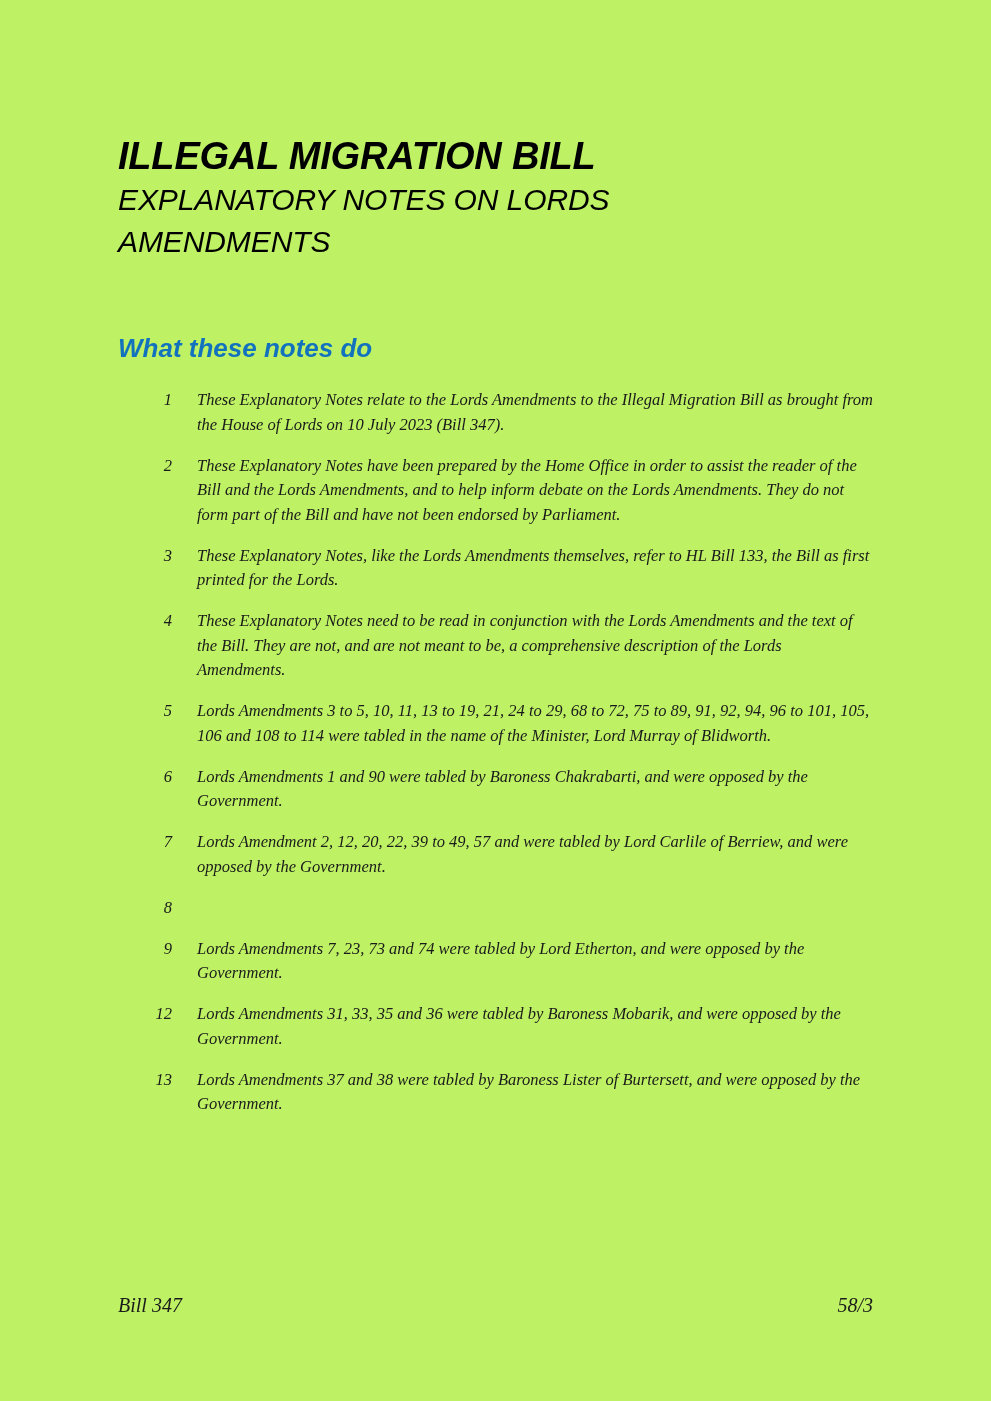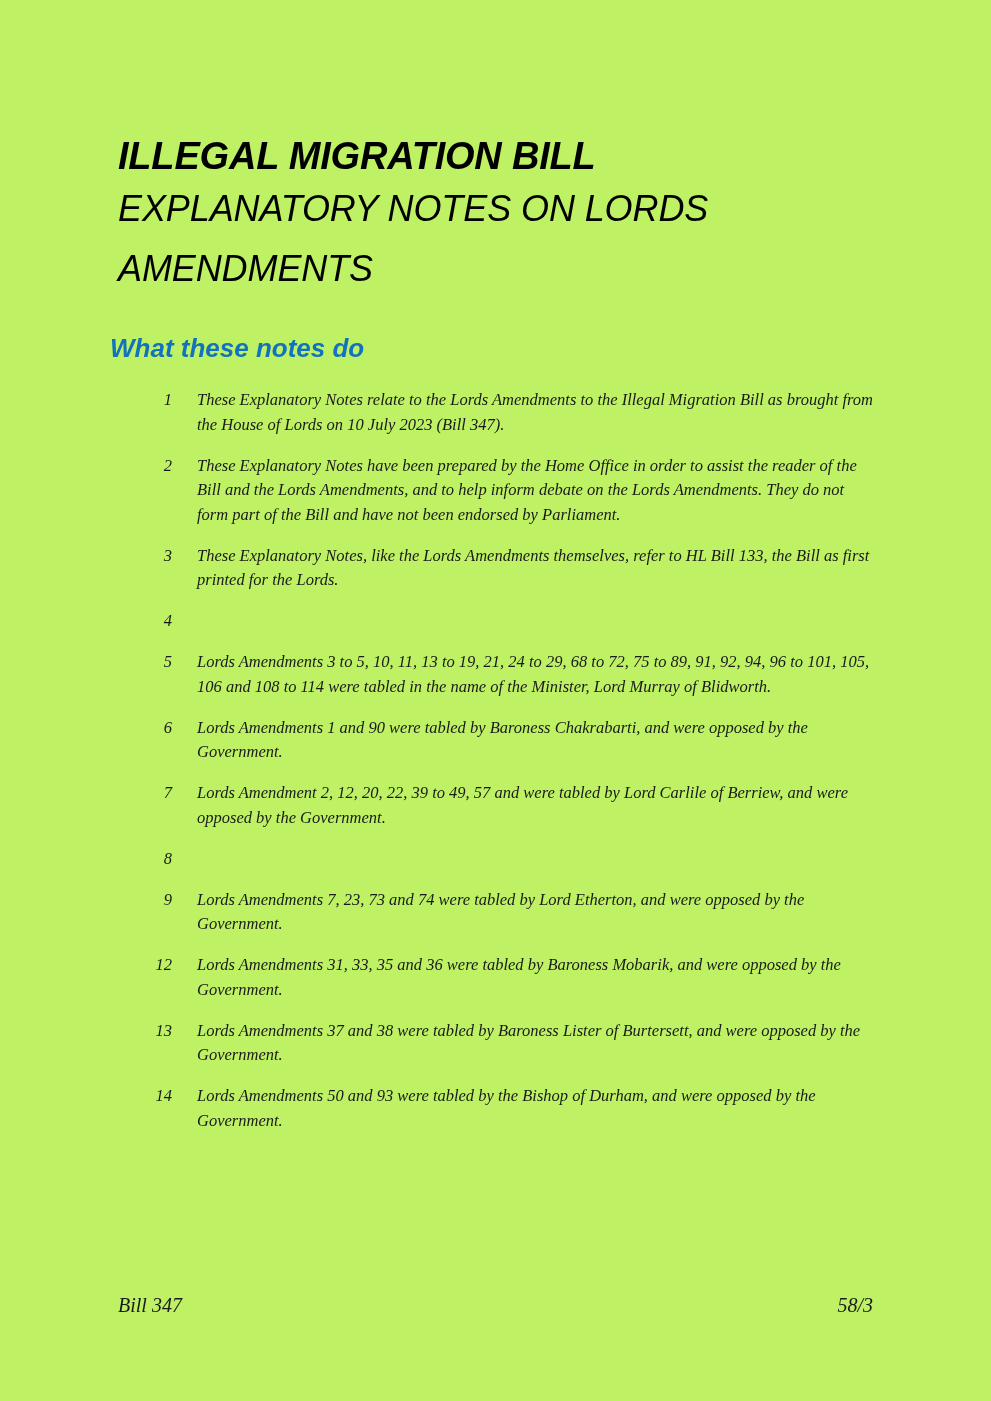--- a/index.html
+++ b/index.html
@@ -34,32 +34,32 @@
     line-height: 46px;
     letter-spacing: -0.2px;
     color: #000000;
     margin: 0;
     white-space: nowrap;
   }
 
   .doc-subtitle {
     font-family: "Liberation Sans", sans-serif;
     font-weight: normal;
-    font-size: 36px;
-    line-height: 60px;
+    font-size: 30px;
+    line-height: 42px;
     letter-spacing: -0.1px;
     color: #000000;
     margin: 0;
     width: 650px;
   }
 
   
   .section-heading {
     position: absolute;
-    left: 110px;
+    left: 118px;
     top: 332px;
     font-family: "Liberation Sans", sans-serif;
     font-weight: bold;
     font-size: 26px;
     line-height: 32px;
     color: #1272BE;
     margin: 0;
   }
 
   
@@ -136,20 +136,21 @@
       <div class="note-text">These Explanatory Notes have been prepared by the Home Office in order to assist the reader of the Bill and the Lords Amendments, and to help inform debate on the Lords Amendments. They do not form part of the Bill and have not been endorsed by Parliament.</div>
     </div>
 
     <div class="note-item">
       <div class="note-num">3</div>
       <div class="note-text">These Explanatory Notes, like the Lords Amendments themselves, refer to HL Bill 133, the Bill as first printed for the Lords.</div>
     </div>
 
     <div class="note-item">
       <div class="note-num">4</div>
+      <div class="note-text">These Explanatory Notes need to be read in conjunction with the Lords Amendments and the text of the Bill. They are not, and are not meant to be, a comprehensive description of the Lords Amendments.</div>
     </div>
 
     <div class="note-item">
       <div class="note-num">5</div>
       <div class="note-text">Lords Amendments 3 to 5, 10, 11, 13 to 19, 21, 24 to 29, 68 to 72, 75 to 89, 91, 92, 94, 96 to 101, 105, 106 and 108 to 114 were tabled in the name of the Minister, Lord Murray of Blidworth.</div>
     </div>
 
     <div class="note-item">
       <div class="note-num">6</div>
       <div class="note-text">Lords Amendments 1 and 90 were tabled by Baroness Chakrabarti, and were opposed by the Government.</div>
@@ -174,24 +175,20 @@
     <div class="note-item">
       <div class="note-num">12</div>
       <div class="note-text">Lords Amendments 31, 33, 35 and 36 were tabled by Baroness Mobarik, and were opposed by the Government.</div>
     </div>
 
     <div class="note-item">
       <div class="note-num">13</div>
       <div class="note-text">Lords Amendments 37 and 38 were tabled by Baroness Lister of Burtersett, and were opposed by the Government.</div>
     </div>
 
-    <div class="note-item">
-      <div class="note-num">14</div>
-      <div class="note-text">Lords Amendments 50 and 93 were tabled by the Bishop of Durham, and were opposed by the Government.</div>
-    </div>
 
   </div>
 
   <div class="footer">
     <span>Bill 347</span>
     <span>58/3</span>
   </div>
 
 </div>
 

